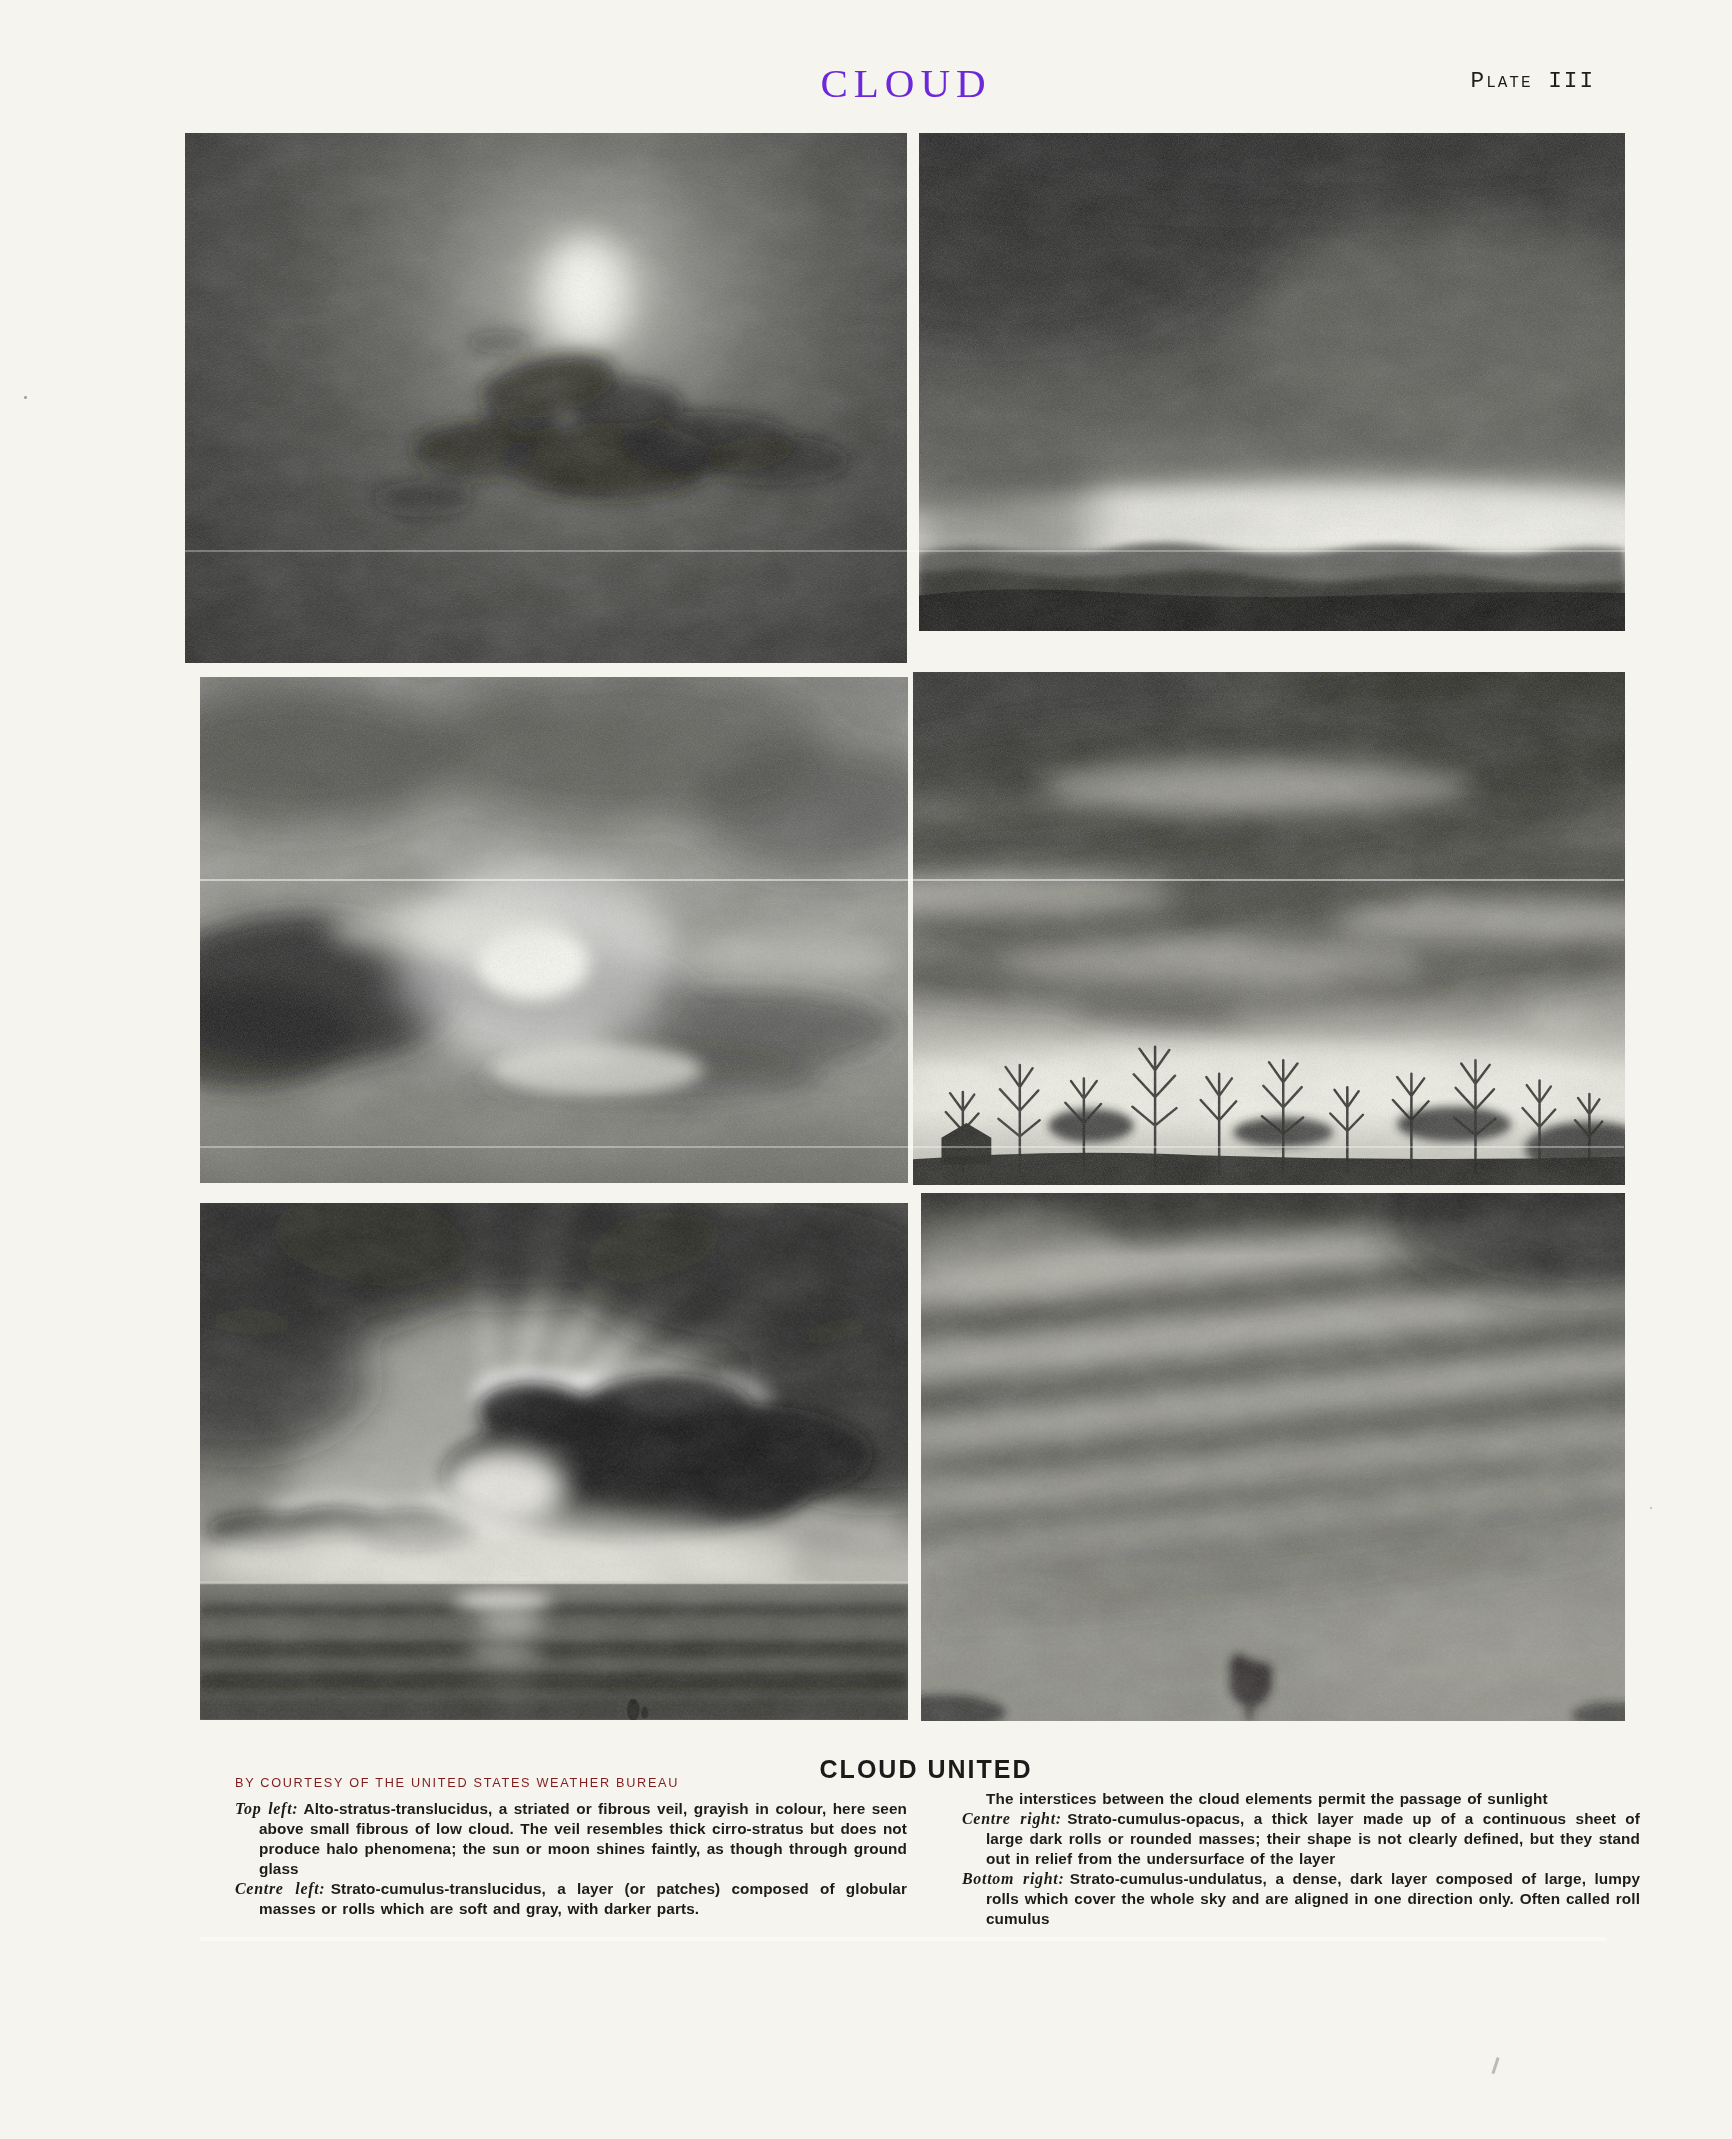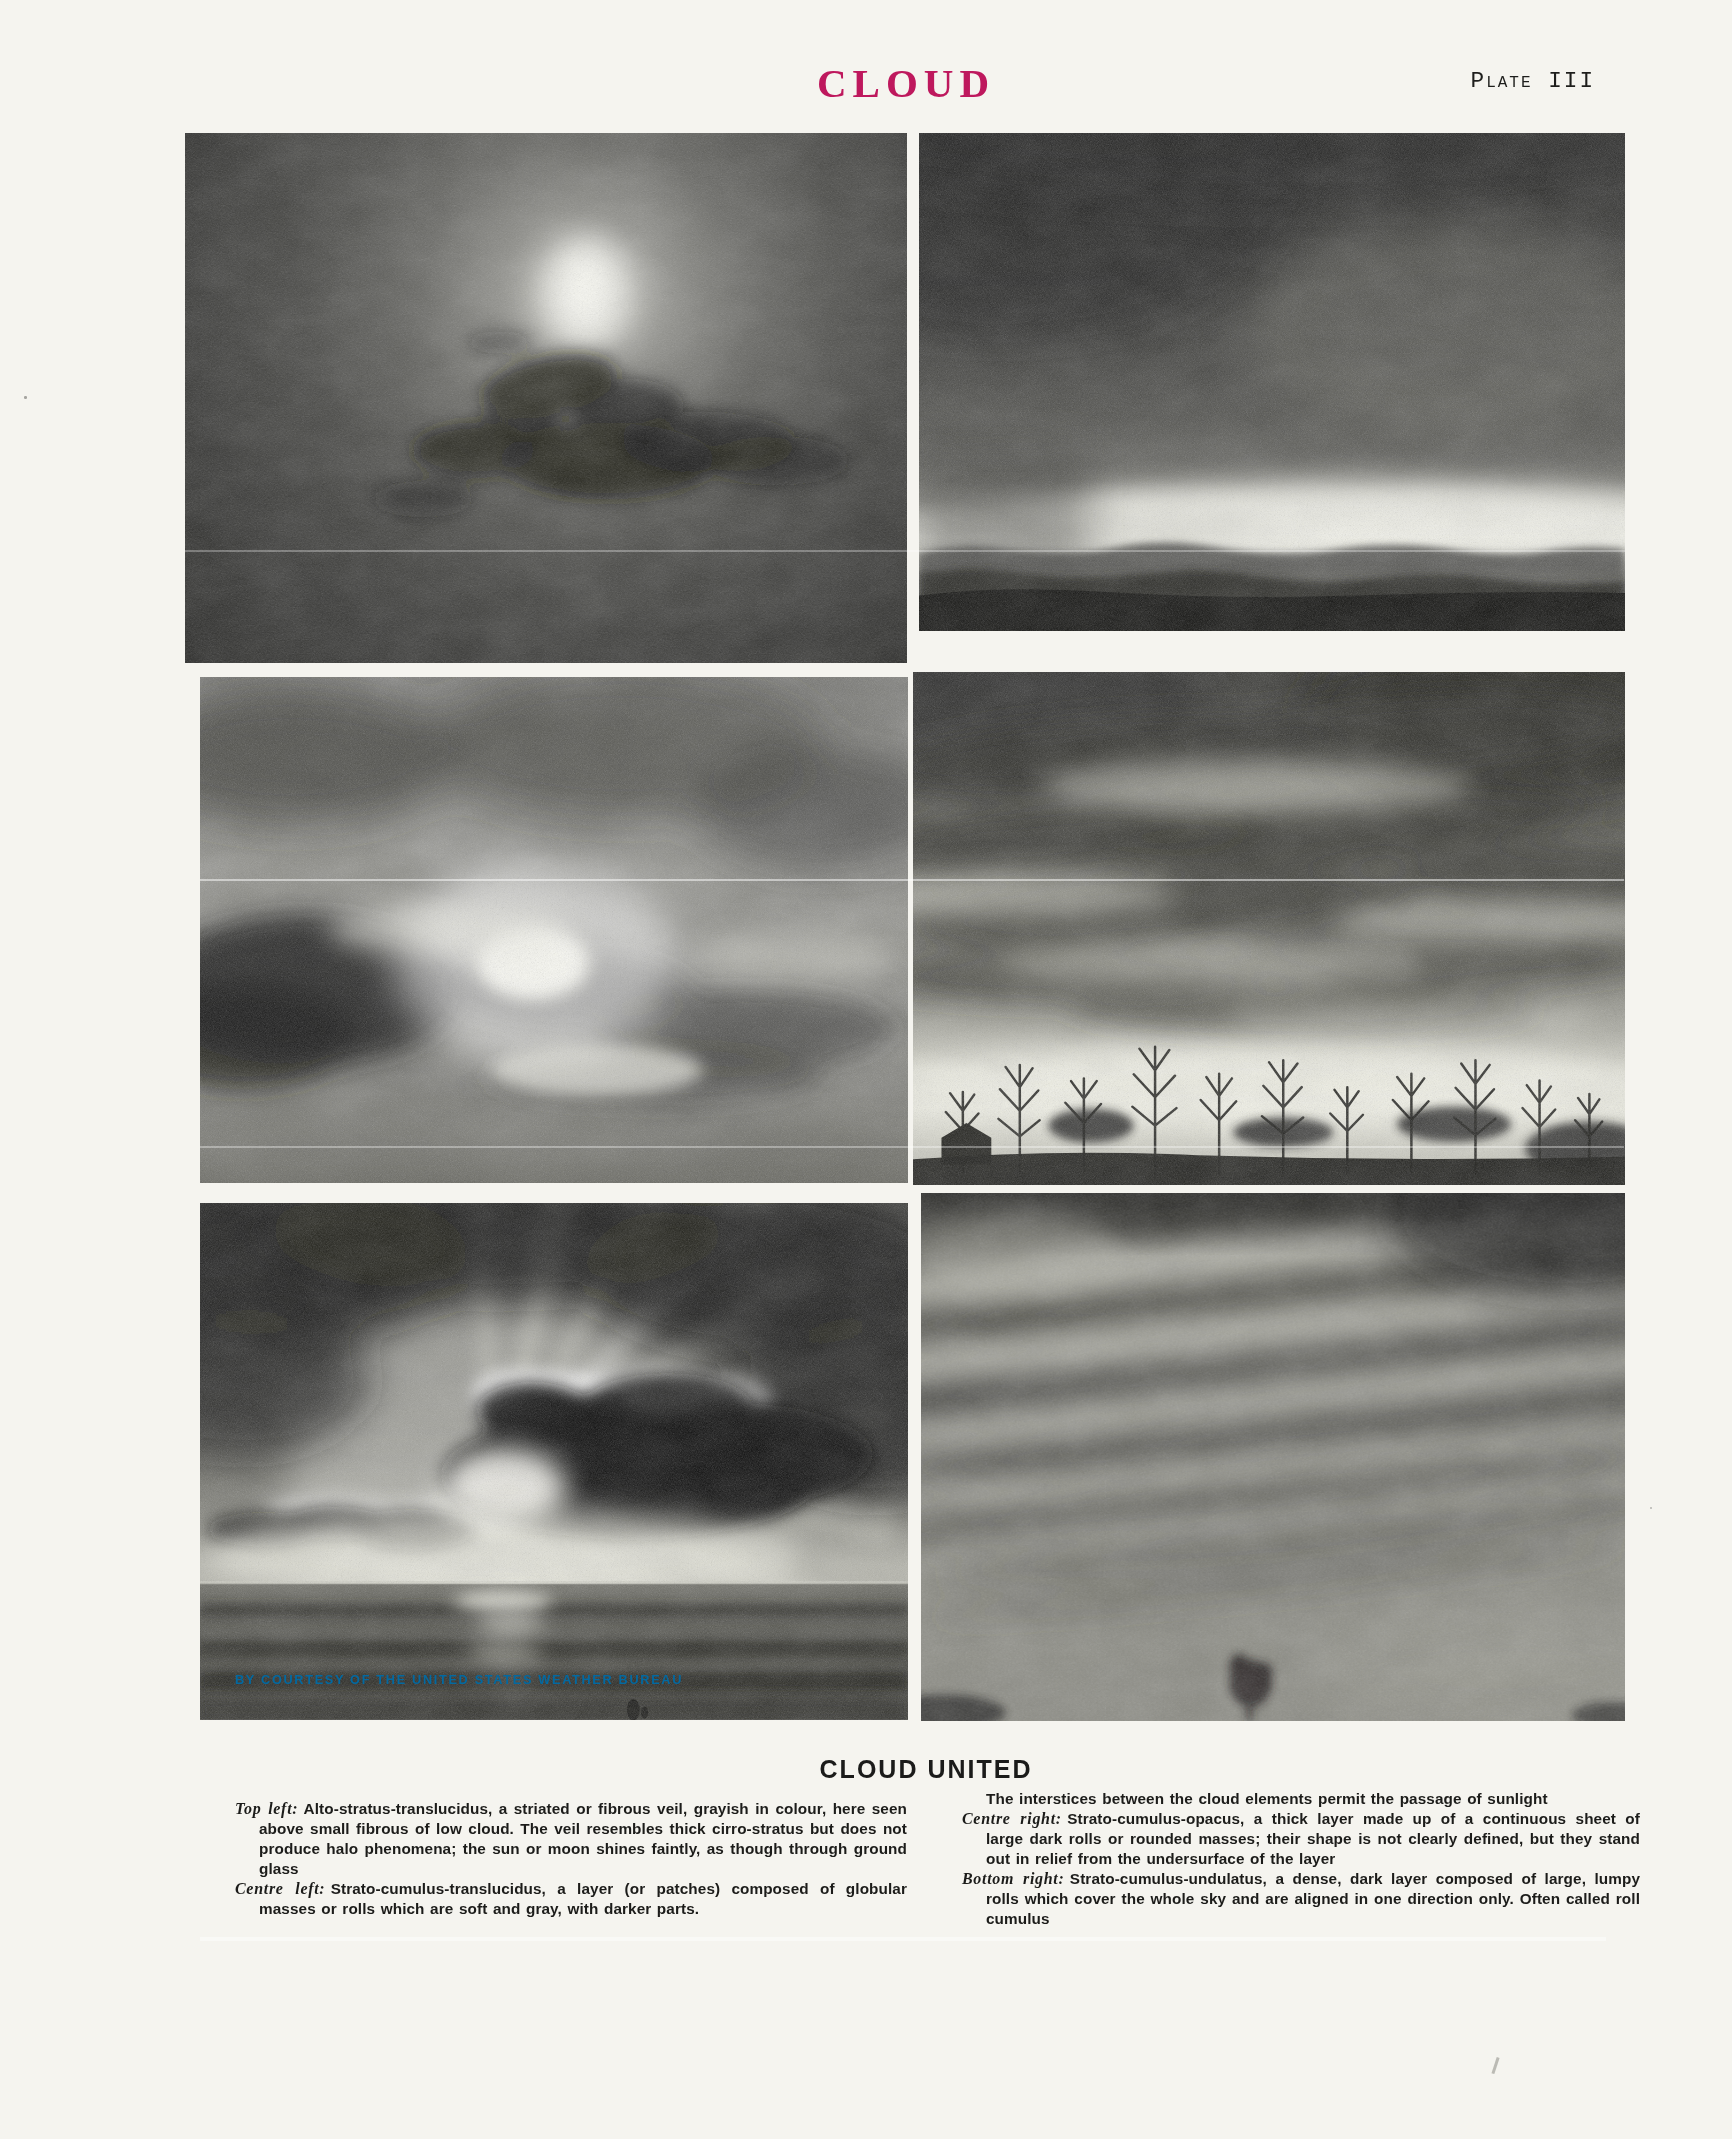--- a/index.html
+++ b/index.html
@@ -4,32 +4,32 @@
 <style>
   html,body{margin:0;padding:0;}
   body{
     width:1732px;height:2140px;position:relative;
     background:#f5f4ef;
     font-family:"Liberation Sans",sans-serif;
     overflow:hidden;
   }
   .page-title{
     position:absolute;top:59px;left:906px;transform:translateX(-50%);
-    font-family:"Liberation Serif",serif;font-size:41px;font-weight:700;
-    letter-spacing:6px;color:#be185d;white-space:nowrap;text-align:center;
+    font-family:"Liberation Serif",serif;font-size:41px;font-weight:400;
+    letter-spacing:6px;color:#6d28d9;white-space:nowrap;text-align:center;
   }
   .plate-label{
     position:absolute;top:68px;right:137px;
     font-family:Liberation Mono, monospace;font-size:22.7px;font-weight:400;
     font-variant:small-caps;letter-spacing:2px;color:#1e1e1c;white-space:nowrap;
   }
   .photo{position:absolute;display:block;background:#6a6a66;}
   .courtesy{
-    position:absolute;left:235px;top:1673px;
-    font-size:12.7px;font-weight:700;letter-spacing:1.7px;color:#0369a1;white-space:nowrap;
+    position:absolute;left:235px;top:1776px;
+    font-size:12.7px;font-weight:400;letter-spacing:1.7px;color:#7f1d1d;white-space:nowrap;
   }
   .forms-heading{
     position:absolute;top:1755px;left:926px;transform:translateX(-50%);
     font-size:25px;font-weight:700;letter-spacing:2px;color:#1b1b1a;white-space:nowrap;
   }
   .cap-col{position:absolute;}
   .cap-col.left{left:235px;top:1799px;width:672px;}
   .cap-col.right{left:962px;top:1789px;width:678px;}
   .entry{
     margin:0;padding-left:24px;text-indent:-24px;text-align:justify;

